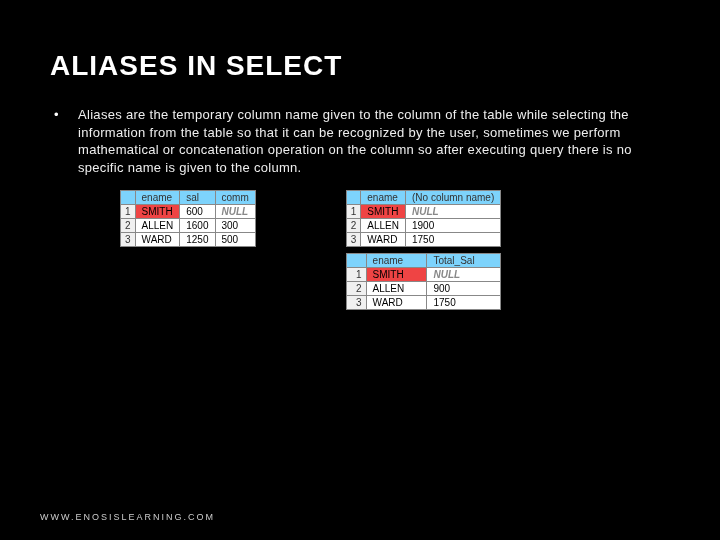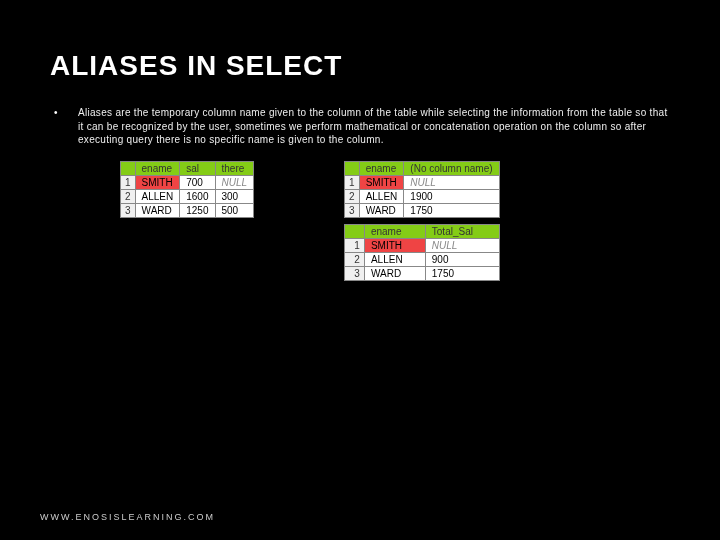--- a/index.html
+++ b/index.html
@@ -24,21 +24,21 @@
     font-size: 28px;
     font-weight: bold;
     letter-spacing: 1px;
     margin-bottom: 24px;
     color: #fff;
   }
   .bullets {
     list-style: none;
     padding: 0;
     margin: 0;
-    font-size: 10px;
+    font-size: 13px;
     line-height: 1.35;
     letter-spacing: 0.3px;
   }
   .bullets li {
     position: relative;
     padding-left: 28px;
     margin-bottom: 14px;
     color: #eee;
   }
   .bullets li::before {
@@ -66,35 +66,36 @@
     color: #000;
   }
   .mini-table th, .mini-table td {
     border: 1px solid #888;
     padding: 1px 6px;
     text-align: left;
     font-weight: normal;
     white-space: nowrap;
   }
   .mini-table th {
-    background: #84cc16;
+    background: #7dd3fc;
     color: #333;
   }
   .mini-table .rownum {
     background: #f0f0f0;
     color: #333;
     text-align: right;
     padding: 1px 4px;
   }
   .mini-table .sel {
     background: #ef4444;
   }
   .mini-table .null {
     color: #888;
     font-style: italic;
+    font-weight: bold;
   }
   .footer {
     position: absolute;
     bottom: 18px;
     left: 40px;
     font-size: 9px;
     letter-spacing: 2px;
     color: #ccc;
     text-align: center;
   }
@@ -112,26 +113,26 @@
 
   <div class="tables-row">
 
     <div class="tables-col">
       <table class="mini-table">
         <tbody>
             <tr>
           <th></th>
           <th>ename</th>
           <th>sal</th>
-          <th>there</th>
+          <th>comm</th>
         </tr>
         <tr>
           <td class="rownum">1</td>
           <td class="sel">SMITH</td>
-          <td>700</td>
+          <td>600</td>
           <td class="null">NULL</td>
         </tr>
         <tr>
           <td class="rownum">2</td>
           <td>ALLEN</td>
           <td>1600</td>
           <td>300</td>
         </tr>
         <tr>
           <td class="rownum">3</td>

